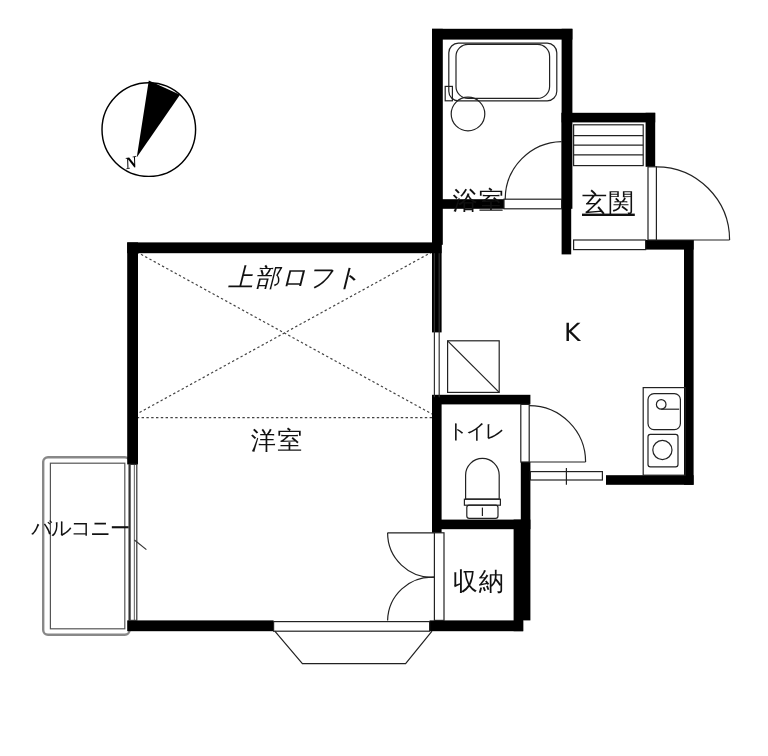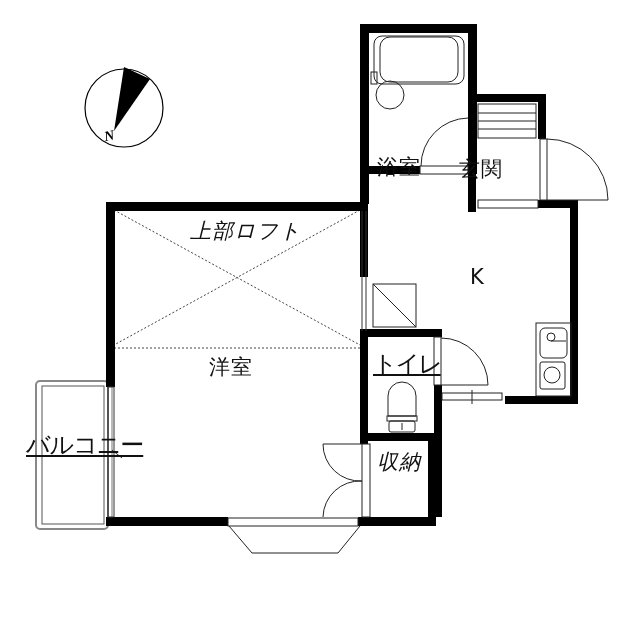--- a/index.html
+++ b/index.html
@@ -1,19 +1,19 @@
 <!DOCTYPE html>
 <html><head>
 <meta charset="utf-8">
 <style>
   html, body { margin: 0; padding: 0; background: #ffffff; }
   body { width: 640px; height: 630px; position: relative; overflow: hidden; font-family: "DejaVu Sans", "Liberation Sans", sans-serif; }
   #plan { position: absolute; left: 0; top: 0; width: 640px; height: 630px; }
   .label { position: absolute; color: #111; font-size: 21px; line-height: 1; white-space: nowrap; letter-spacing: 1px; }
-  .label.small { font-size: 24px; text-decoration: underline; }
+  .label.small { font-size: 17px; }
 </style>
 </head>
 <body>
 
 <svg id="plan" viewBox="0 0 640 630" xmlns="http://www.w3.org/2000/svg">
 
   <g>
     <circle cx="124" cy="108" r="39" fill="#fff" stroke="#000" stroke-width="1.2"></circle>
     <polygon points="114,131 124,67 150,79" fill="#000"></polygon>
     <text x="104" y="140" font-family="Liberation Serif, serif" font-size="14" font-style="italic" font-weight="bold" fill="#000" transform="rotate(-12 110 135)">N</text>
@@ -135,16 +135,16 @@
   <g stroke="#333" fill="none" stroke-width="1">
     <rect x="108" y="387" width="6" height="130"></rect>
     <line x1="112" y1="450" x2="122" y2="458"></line>
   </g>
 </svg>
 
 <div class="label" style="left:190px; top:221px;font-style:italic;">上部ロフト</div>
 <div class="label" style="left:209px; top:357px;">洋室</div>
 <div class="label" style="left:470px; top:267px;">K</div>
 <div class="label" style="left:377px; top:125px;margin-top:32px;">浴室</div>
-<div class="label" style="left:459px; top:159px;">玄関</div>
+<div class="label" style="left:485px; top:159px;text-decoration:underline;">玄関</div>
 <div class="label small" style="left:373px; top:352px; letter-spacing:-2px;">トイレ</div>
-<div class="label" style="left:377px; top:452px;font-style:italic;">収納</div>
+<div class="label" style="left:377px; top:475px;">収納</div>
 <div class="label small" style="left:26px; top:433px; letter-spacing:-1px;">バルコニー</div>
 
 </body></html>

